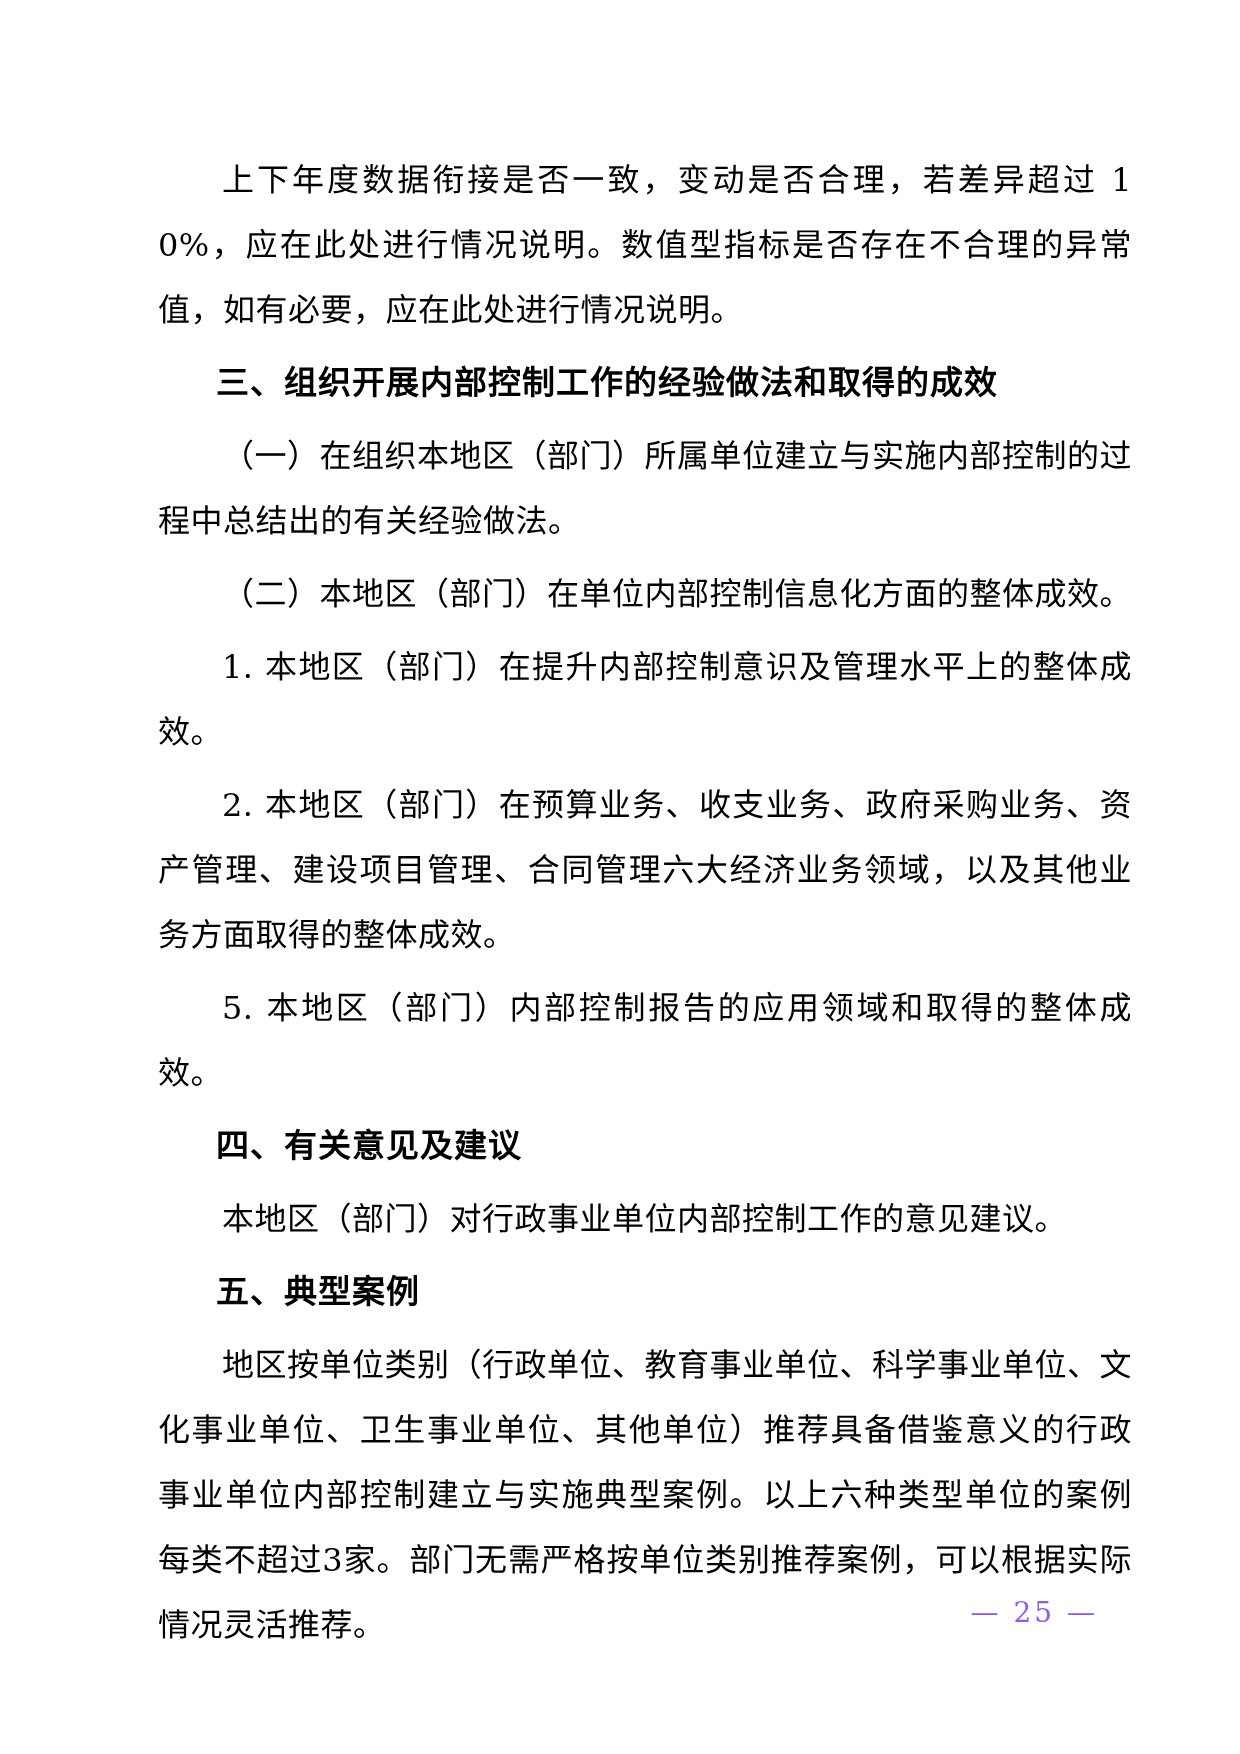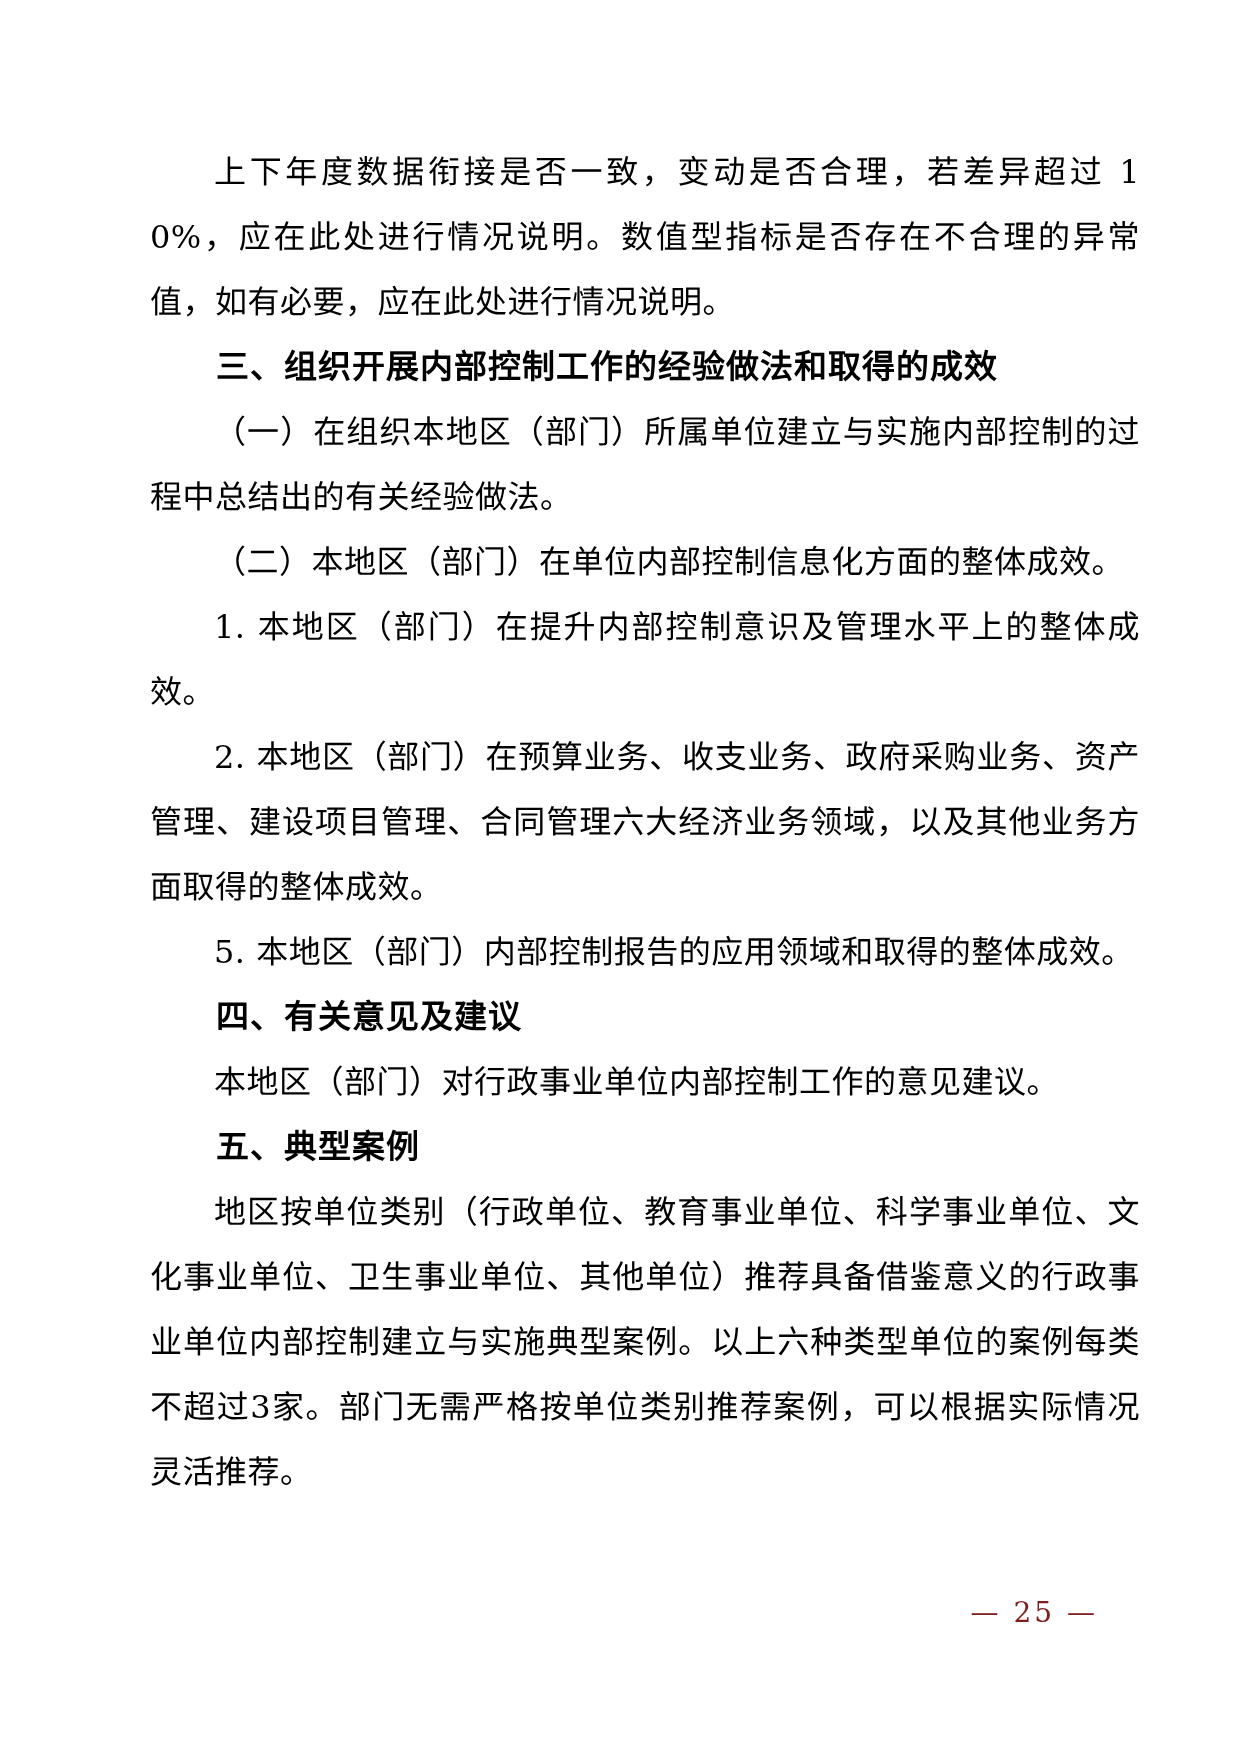--- a/index.html
+++ b/index.html
@@ -16,21 +16,21 @@
     font-family: "DejaVu Serif", "Liberation Serif", serif;
     overflow: hidden;
   }
   .content {
     position: absolute;
     left: 150px;
     top: 140px;
     width: 990px;
   }
   .para {
-    margin: 0;
+    margin: 8px;
     font-size: 32px;
     line-height: 65px;
     letter-spacing: 0.5px;
     text-align: justify;
     text-indent: 2em;
     word-break: break-all;
     font-weight: normal;
   }
   .heading {
     margin: 0;
@@ -42,21 +42,21 @@
     letter-spacing: 1px;
     word-break: break-all;
   }
   .page-number {
     position: absolute;
     top: 1596px;
     right: 142px;
     font-size: 28px;
     line-height: 34px;
     letter-spacing: 3px;
-    color: #7f1d1d;
+    color: #8b5cf6;
     white-space: nowrap;
   }
 </style>
 </head>
 <body>
 
 <div class="page">
   <div class="content">
     <p class="para">上下年度数据衔接是否一致，变动是否合理，若差异超过 10%，应在此处进行情况说明。数值型指标是否存在不合理的异常值，如有必要，应在此处进行情况说明。</p>
     <h2 class="heading">三、组织开展内部控制工作的经验做法和取得的成效</h2>

